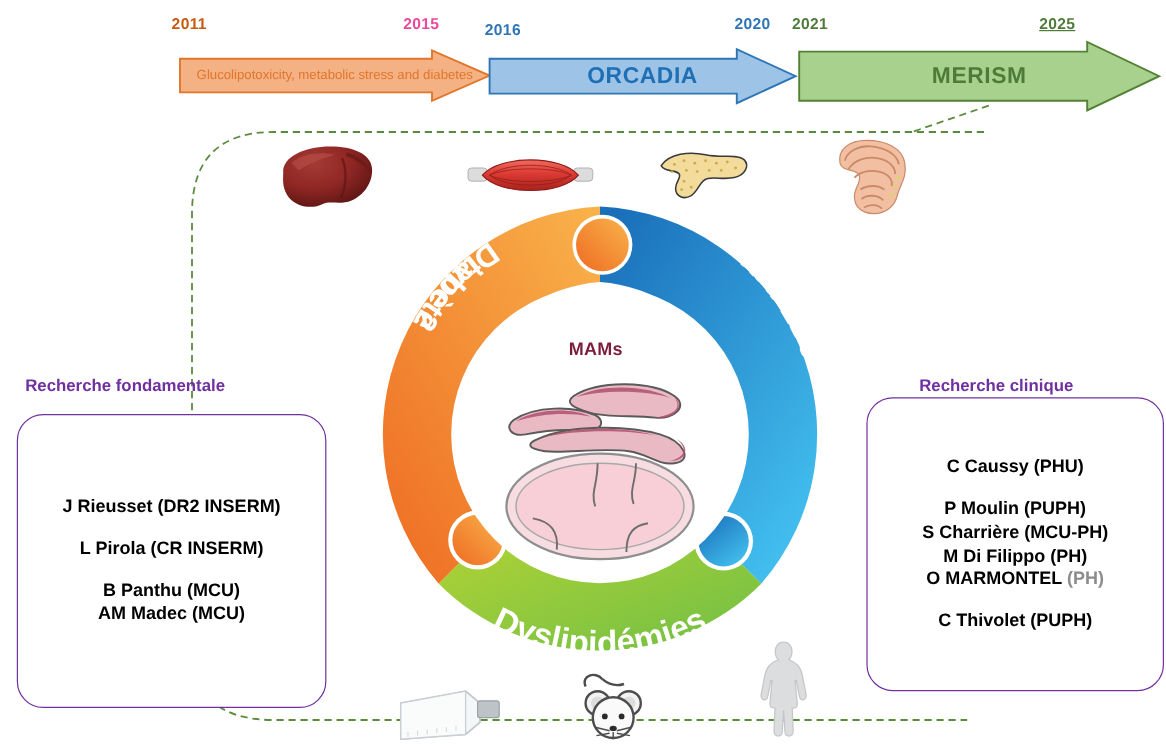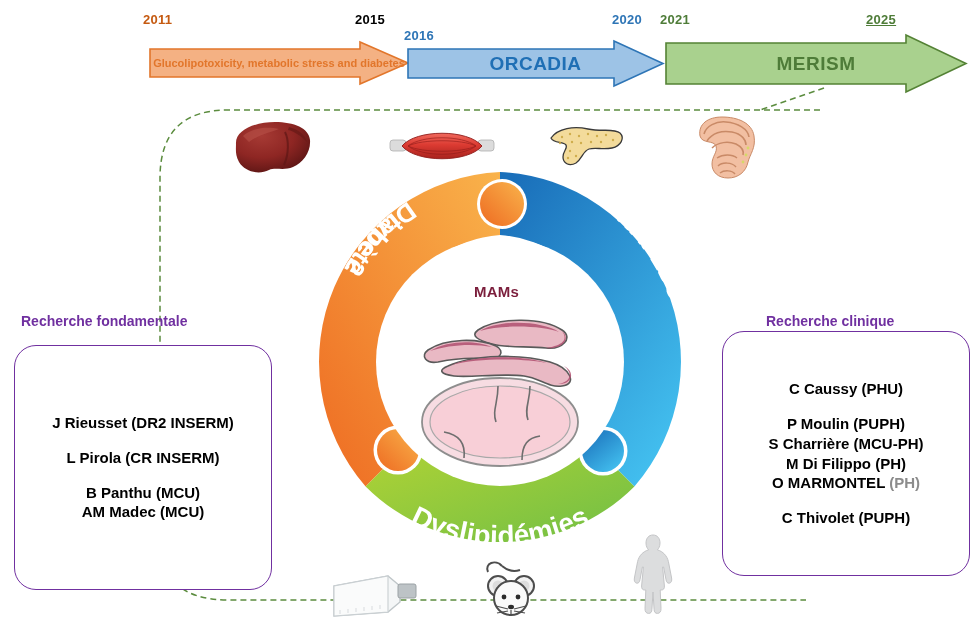--- a/index.html
+++ b/index.html
@@ -7,21 +7,21 @@
        font-family:"Liberation Sans","DejaVu Sans",sans-serif;}
 
   
   .year{position:absolute;font-size:13px;font-weight:bold;letter-spacing:.3px;}
 
   
   .arrow-wrap{position:absolute;}
   .arrow-wrap svg{display:block;overflow:visible;}
   .arrow-label{position:absolute;display:flex;align-items:center;justify-content:center;
                width:100%;height:100%;top:0;left:0;pointer-events:none;}
-  .lbl-orange{color:#E2762B;font-size:11px;font-weight:bold;white-space:nowrap;}
+  .lbl-orange{color:#E2762B;font-size:11px;font-weight:normal;white-space:nowrap;}
   .lbl-blue{color:#1F6FB5;font-size:19px;font-weight:bold;letter-spacing:.5px;}
   .lbl-green{color:#4E7C38;font-size:19px;font-weight:bold;letter-spacing:.5px;}
 
   
   #dash-enclosure{position:absolute;left:0;top:0;pointer-events:none;}
 
   
   .panel-title{position:absolute;color:#7030A0;font-size:14px;font-weight:bold;white-space:nowrap;}
   .panel{position:absolute;border:1.6px solid #7030A0;border-radius:22px;background:#fff;
          box-sizing:border-box;}
@@ -41,22 +41,22 @@
 
   
   .icon-holder{position:absolute;}
   .icon-holder svg{display:block;overflow:visible;}
 </style>
 </head>
 <body>
 
 <div>
   <span class="year" style="left:143px;top:12px;color:#C55A11;">2011</span>
-  <span class="year" style="left:355px;top:12px;color:#000000;">2015</span>
-  <span class="year" style="left:404px;top:28px;color:#2E75B6;">2016</span>
+  <span class="year" style="left:336px;top:12px;color:#ec4899;">2015</span>
+  <span class="year" style="left:404px;top:17px;color:#2E75B6;">2016</span>
   <span class="year" style="left:612px;top:12px;color:#2E75B6;">2020</span>
   <span class="year" style="left:660px;top:12px;color:#4E7C38;">2021</span>
   <span class="year" style="left:866px;top:12px;color:#4E7C38;text-decoration:underline;">2025</span>
 </div>
 
 <div class="arrow-wrap" style="left:150px;top:42px;width:258px;height:42px;">
   <svg width="258" height="42" viewBox="0 0 258 42">
     <polygon points="0,7 210,7 210,0 258,21 210,42 210,35 0,35" fill="#F4B183" stroke="#E2762B" stroke-width="1.6"></polygon>
   </svg>
   <div class="arrow-label" style="padding-right:36px;">

